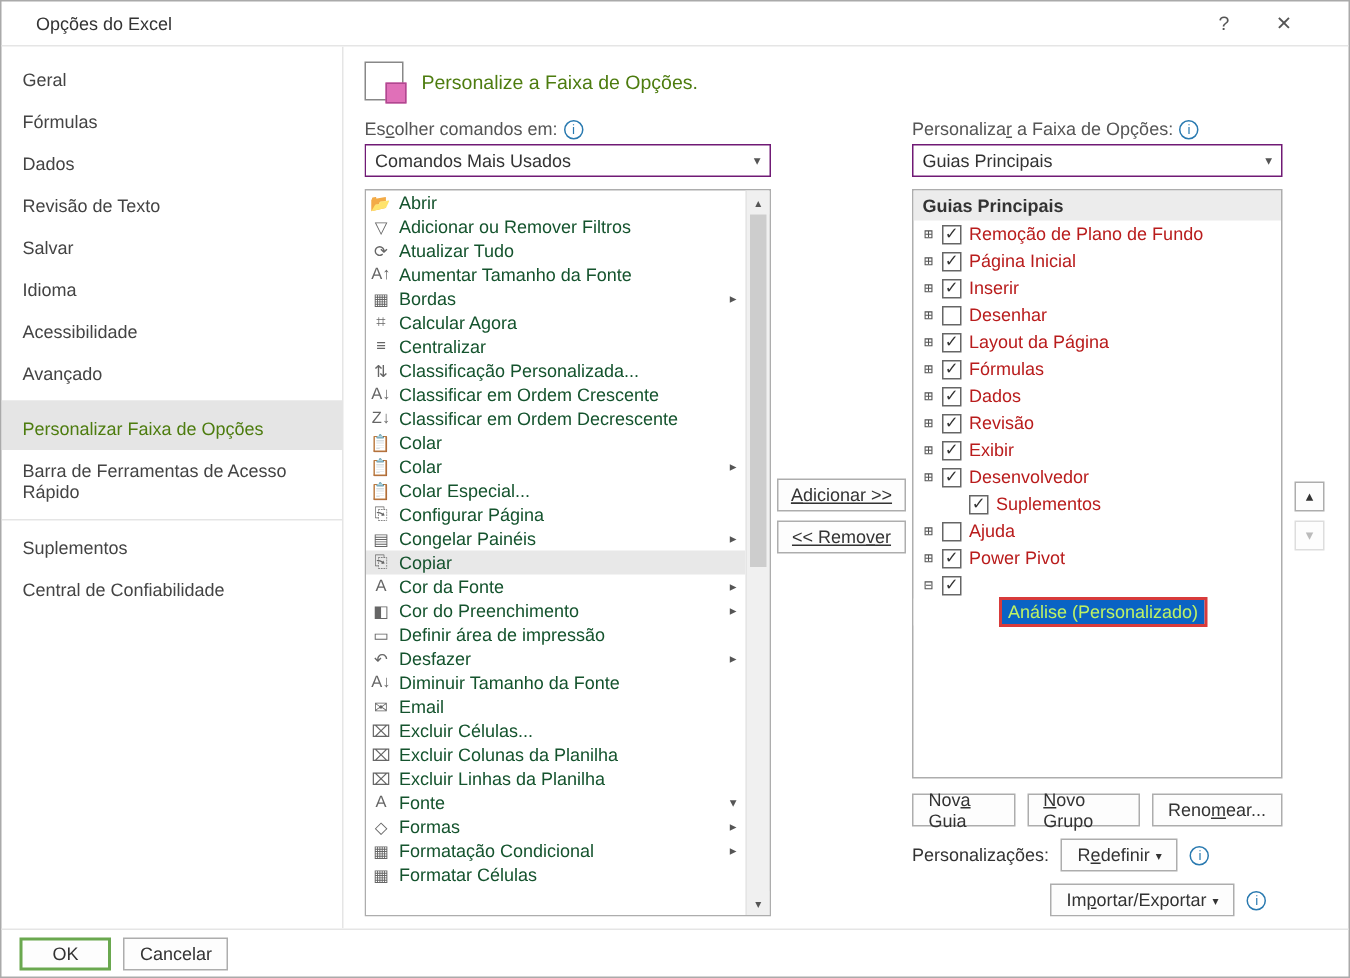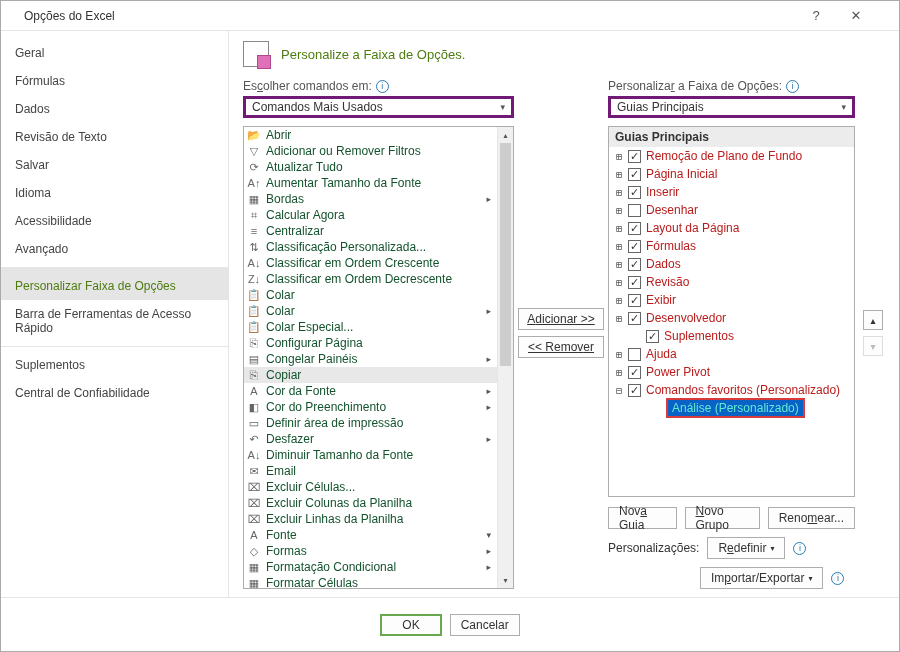--- a/index.html
+++ b/index.html
@@ -20,21 +20,21 @@
   .header .page-icon::after { content:""; position:absolute; right:-2px; bottom:-2px; width:12px; height:12px; background:#e070b8; border:1px solid #b04890;}
   .header .page-title { font-size: 13px; color:#4d7c0f; }
   .columns { display:flex; gap:0; flex:1; overflow:hidden; }
   .col { display:flex; flex-direction:column; }
   .col.left { width: 271px; }
   .col.mid { width: 94px; align-items:center; justify-content:center; gap:6px;text-decoration:underline; }
   .col.right { flex:1; }
   .col.rbtns { width:24px; align-items:center; justify-content:center; gap:6px; margin-left:6px;}
   .label-row { padding: 2px 0 3px 0; color:#555; }
   .label-row .info { display:inline-block; width:13px; height:13px; border:1px solid #2a7ab0; border-radius:50%; color:#2a7ab0; font-size:9px; line-height:11px; text-align:center; margin-left:4px; vertical-align:middle; }
-  .combo { height:22px; border:3px solid #701a75; background:#fff; display:flex; align-items:center; padding:0 6px; justify-content:space-between; cursor:default; margin-bottom:8px; }
+  .combo { height:22px; border:1px solid #701a75; background:#fff; display:flex; align-items:center; padding:0 6px; justify-content:space-between; cursor:default; margin-bottom:8px; }
   .combo .caret { font-size:9px; color:#555; }
   .listbox { border:1px solid #adadad; background:#fff; flex:1; overflow:hidden; position:relative; }
   .listbox-inner { position:absolute; inset:0 16px 0 0; overflow:hidden; }
   .list-row { display:flex; align-items:center; height:16px; padding:0 2px; gap:4px; cursor:default; white-space:nowrap;}
   .list-row.selected { background:#e8e8e8; }
   .list-row .ico { width:16px; height:14px; display:inline-flex; align-items:center; justify-content:center; font-size:11px; color:#666; flex-shrink:0; }
   .list-row .txt { flex:1; overflow:hidden; text-overflow:ellipsis; font-size:12px; color:#14532d;}
   .list-row .chev { font-size:9px; color:#555; padding-right:4px; }
   .scrollbar { position:absolute; top:0; right:0; bottom:0; width:16px; background:#f0f0f0; border-left:1px solid #e5e5e5; display:flex; flex-direction:column; }
   .sb-btn { height:16px; display:flex; align-items:center; justify-content:center; font-size:8px; color:#555; background:#f0f0f0;}
@@ -46,29 +46,29 @@
   .tree-body { flex:1; overflow:hidden; position:relative;}
   .tree-row { display:flex; align-items:center; height:18px; padding:0 2px; gap:3px; cursor:default; white-space:nowrap;}
   .tree-row .exp { width:12px; text-align:center; font-size:10px; color:#555; flex-shrink:0; font-family:monospace;}
   .tree-row .chk { width:13px; height:13px; border:1px solid #666; display:inline-flex; align-items:center; justify-content:center; font-size:10px; color:#333; flex-shrink:0; line-height:11px;}
   .tree-row .chk.checked::after { content:"✓"; font-size:11px; line-height:11px;}
   .tree-row .tlabel { font-size:12px; color:#b91c1c; padding-left:2px;}
   .tree-row.depth1 { padding-left:4px; }
   .tree-row.depth2 { padding-left:22px; }
   .tree-row.depth3 { padding-left:44px; }
   .tree-row.highlight { background:#fff; }
-  .tree-row.highlight .sel-box { background:#0a63c4; color:#5eead4; padding:1px 4px; outline:2px solid #d83b3b; }
+  .tree-row.highlight .sel-box { background:#0a63c4; color:#bef264; padding:1px 4px; outline:2px solid #d83b3b; }
   .right-btns { display:flex; gap:8px; margin-top:10px; }
   .right-btns .btn, .cust-row .btn, .footer .btn { height:22px; border:1px solid #adadad; background:#fdfdfd; padding:0 10px; cursor:default; display:inline-flex; align-items:center; justify-content:center; font-size:12px; gap:4px;}
   .footer .btn.primary { border:2px solid #6aa84f; padding:0 20px;}
   .cust-row { display:flex; align-items:center; gap:8px; margin-top:8px; font-size:12px;}
   .cust-row .dd-caret { font-size:8px; }
   .rbtns .sq { width:20px; height:20px; border:1px solid #adadad; display:flex; align-items:center; justify-content:center; font-size:10px; background:#fdfdfd;}
   .rbtns .sq.disabled { color:#bbb; border-color:#ddd; }
-  .footer { height:54px; border-top:1px solid #e5e5e5; display:flex; align-items:center; justify-content:center; padding:0 12px; gap:8px; }
+  .footer { height:32px; border-top:1px solid #e5e5e5; display:flex; align-items:center; justify-content:flex-start; padding:0 12px; gap:8px; }
   u { text-decoration: underline; }
 </style>
 </head>
 <body>
 
 <div class="dialog">
   <div class="titlebar">
     <span class="title">Opções do Excel</span>
     <span class="win-btn">?</span>
     <span class="win-btn">✕</span>
@@ -322,21 +322,20 @@
                   <span class="tlabel">Ajuda</span>
                 </div>
                 <div class="tree-row depth1">
                   <span class="exp">⊞</span>
                   <span class="chk checked"></span>
                   <span class="tlabel">Power Pivot</span>
                 </div>
                 <div class="tree-row depth1">
                   <span class="exp">⊟</span>
                   <span class="chk checked"></span>
-                  <span class="tlabel">Comandos favoritos (Personalizado)</span>
                 </div>
                 <div class="tree-row depth3 highlight">
                   <span class="exp"></span>
                   <span class="sel-box tlabel">Análise (Personalizado)</span>
                 </div>
               </div>
           </div>
           <div class="right-btns">
             <div class="btn">
                 <span>Nov<u>a</u> Guia</span>

